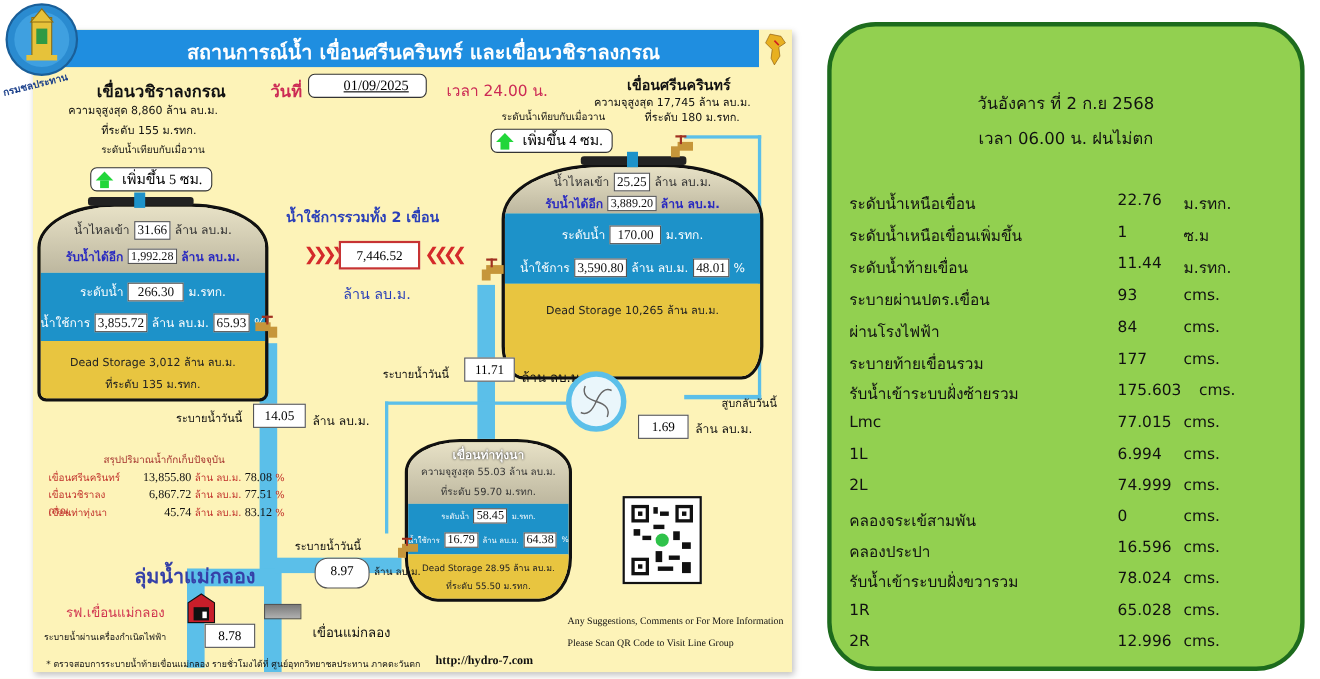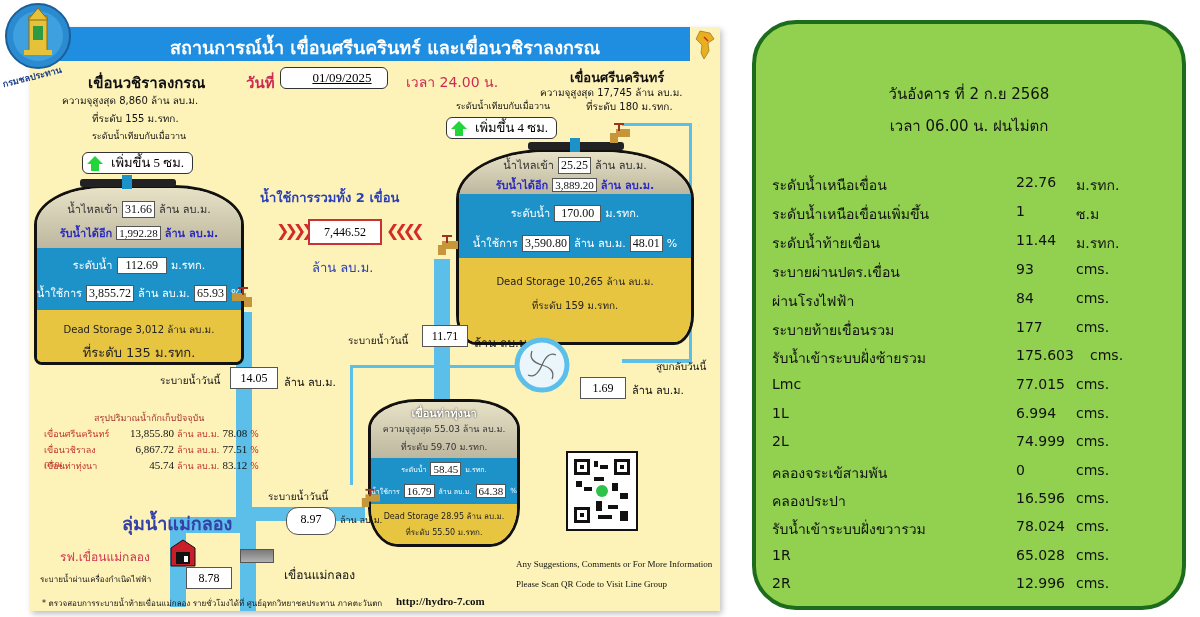--- a/index.html
+++ b/index.html
@@ -142,32 +142,32 @@
       <span class="vbox" style="font-size:12px;">31.66</span>
       <span class="lbl-dark">ล้าน ลบ.ม.</span>
     </div>
     <div class="jar-row" style="top:36px;font-size:11px;">
       <span class="lbl-blue">รับน้ำได้อีก</span>
       <span class="vbox" style="font-size:11px;">1,992.28</span>
       <span class="lbl-blue">ล้าน ลบ.ม.</span>
     </div>
     <div class="jar-row" style="top:68px;font-size:11px;">
       <span class="lbl-white">ระดับน้ำ</span>
-      <span class="vbox" style="font-size:12px;padding:0 8px;">112.69</span>
+      <span class="vbox" style="font-size:12px;padding:0 8px;">266.30</span>
       <span class="lbl-white">ม.รทก.</span>
     </div>
     <div class="jar-row" style="top:96px;font-size:11px;">
       <span class="lbl-white">น้ำใช้การ</span>
       <span class="vbox" style="font-size:12px;">3,855.72</span>
       <span class="lbl-white">ล้าน ลบ.ม.</span>
       <span class="vbox" style="font-size:12px;">65.93</span>
       <span class="lbl-white">%</span>
     </div>
     <div class="jar-row dead" style="top:134px;font-size:10px;">Dead Storage 3,012 ล้าน ลบ.ม.</div>
-    <div class="jar-row dead" style="top:154px;font-size:13px;">ที่ระดับ 135 ม.รทก.</div>
+    <div class="jar-row dead" style="top:154px;font-size:10px;">ที่ระดับ 135 ม.รทก.</div>
   </div>
   <div class="abs" style="left:50px;top:152px;width:96px;height:8px;background:#222;border-radius:3px;"></div>
   <div class="abs" style="left:92px;top:148px;width:10px;height:14px;background:#1d92c9;"></div>
   <div class="abs" style="left:202px;top:258px;width:22px;height:24px;">
     <svg width="22" height="24" viewBox="0 0 22 24">
         <rect x="0" y="8" width="14" height="8" fill="#c6963a"></rect>
         <rect x="10" y="2" width="2" height="8" fill="#a03020"></rect>
         <rect x="6" y="2" width="10" height="2" fill="#a03020"></rect>
         <rect x="12" y="12" width="8" height="10" fill="#c6963a"></rect>
       </svg>
@@ -203,21 +203,20 @@
       <span class="lbl-white">ม.รทก.</span>
     </div>
     <div class="jar-row" style="top:82px;font-size:11px;">
       <span class="lbl-white">น้ำใช้การ</span>
       <span class="vbox" style="font-size:12px;">3,590.80</span>
       <span class="lbl-white">ล้าน ลบ.ม.</span>
       <span class="vbox" style="font-size:12px;">48.01</span>
       <span class="lbl-white">%</span>
     </div>
     <div class="jar-row dead" style="top:122px;font-size:10px;">Dead Storage 10,265 ล้าน ลบ.ม.</div>
-    <div class="jar-row dead" style="top:146px;font-size:10px;">ที่ระดับ 159 ม.รทก.</div>
   </div>
   <div class="abs" style="left:498px;top:115px;width:96px;height:8px;background:#222;border-radius:3px;"></div>
   <div class="abs" style="left:540px;top:111px;width:10px;height:14px;background:#1d92c9;"></div>
   <div class="abs" style="left:578px;top:94px;width:22px;height:24px;">
     <svg width="22" height="24" viewBox="0 0 22 24">
         <rect x="8" y="8" width="14" height="8" fill="#c6963a"></rect>
         <rect x="10" y="2" width="2" height="8" fill="#a03020"></rect>
         <rect x="6" y="2" width="10" height="2" fill="#a03020"></rect>
         <rect x="2" y="12" width="8" height="10" fill="#c6963a"></rect>
       </svg>

